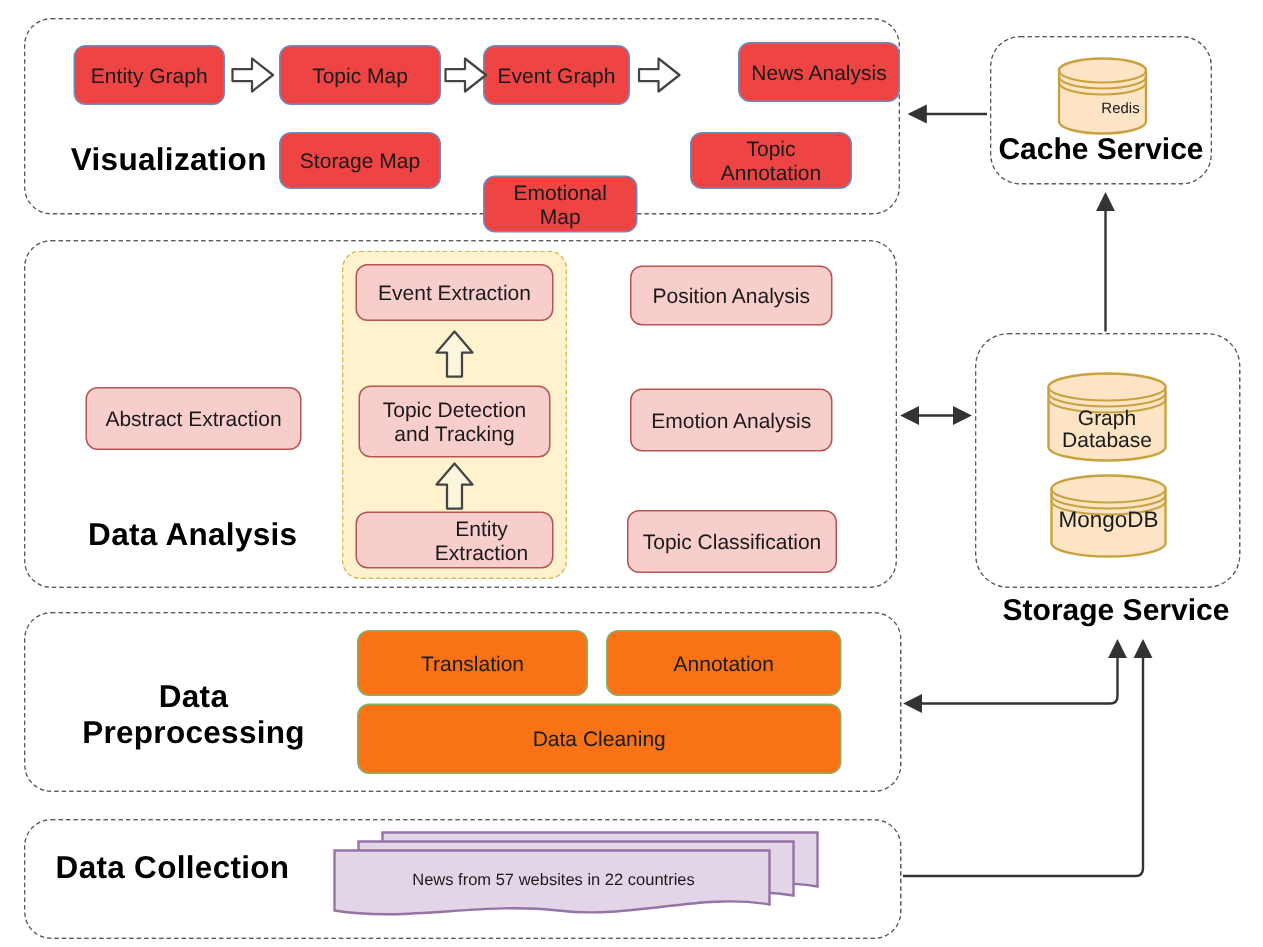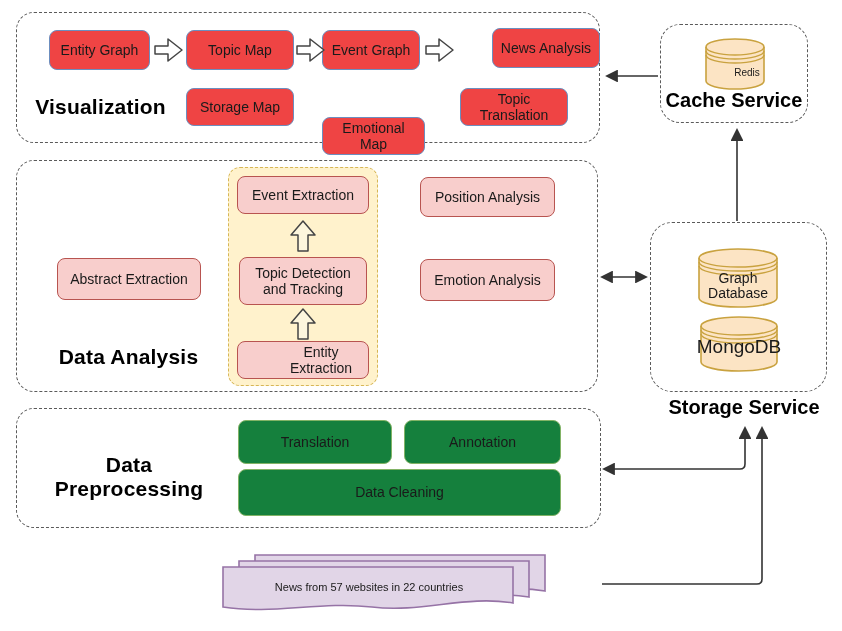--- a/index.html
+++ b/index.html
@@ -30,21 +30,21 @@
     display:flex;align-items:center;justify-content:center;
     text-align:center;
     border-radius:8px;
     font-size:14px;
     line-height:1.15;
     box-sizing:border-box;
     padding:2px 4px;
   }
   .blue{background:#ef4444;border:1.4px solid #6c8ebf;}
   .red{background:#f8cecc;border:1.4px solid #b85450;}
-  .green{background:#15803d;border:1.4px solid #82b366;}
+  .green{background:#f97316;border:1.4px solid #82b366;}
   .sect-title{
     position:absolute;
     font-weight:bold;
     font-size:21px;
     letter-spacing:.2px;
     text-align:center;
     color:#000;
   }
   .svc-title{
     position:absolute;
@@ -81,67 +81,71 @@
       </marker>
     </defs>
     <path d="M658,76 L607,76" fill="none" stroke="#333" stroke-width="1.6" marker-end="url(#arr)"></path>
     <path d="M737,221 L737,130" fill="none" stroke="#333" stroke-width="1.6" marker-end="url(#arr)"></path>
     <path d="M602,277 L646,277" fill="none" stroke="#333" stroke-width="1.6" marker-start="url(#arr)" marker-end="url(#arr)"></path>
     <path d="M604,469 L740,469 Q745,469 745,464 L745,428" fill="none" stroke="#333" stroke-width="1.6" marker-start="url(#arr)" marker-end="url(#arr)"></path>
     <path d="M602,584 L757,584 Q762,584 762,579 L762,428" fill="none" stroke="#333" stroke-width="1.6" marker-end="url(#arr)"></path>
   </svg>
 
   <div class="sect" style="left:16px;top:12px;width:584px;height:131px;">
-    <div class="sect-title" style="left:6px;top:82px;width:155px;">Visualization</div>
+    <div class="sect-title" style="left:18px;top:82px;width:155px;">Visualization</div>
   </div>
   <div class="box blue" style="left:49px;top:30px;width:101px;height:40px;">Entity Graph</div>
   <div class="box blue" style="left:186px;top:30px;width:108px;height:40px;">Topic Map</div>
   <div class="box blue" style="left:322px;top:30px;width:98px;height:40px;">Event Graph</div>
   <div class="box blue" style="left:460px;top:28px;width:108px;height:40px;margin-left:32px;">News Analysis</div>
 
   <svg class="shape" style="left:154px;top:37px;" width="30" height="26">
     <polygon points="1,9 14,9 14,2 28,13 14,24 14,17 1,17" fill="#ffffff" stroke="#444" stroke-width="1.5" stroke-linejoin="round"></polygon>
   </svg>
   <svg class="shape" style="left:296px;top:37px;" width="30" height="26">
     <polygon points="1,9 14,9 14,2 28,13 14,24 14,17 1,17" fill="#ffffff" stroke="#444" stroke-width="1.5" stroke-linejoin="round"></polygon>
   </svg>
   <svg class="shape" style="left:425px;top:37px;" width="30" height="26">
     <polygon points="1,9 14,9 14,2 28,13 14,24 14,17 1,17" fill="#ffffff" stroke="#444" stroke-width="1.5" stroke-linejoin="round"></polygon>
   </svg>
 
   <div class="box blue" style="left:186px;top:88px;width:108px;height:38px;">Storage Map</div>
   <div class="box blue" style="left:322px;top:88px;width:103px;height:38px;margin-top:29px;">Emotional Map</div>
-  <div class="box blue" style="left:460px;top:88px;width:108px;height:38px;">Topic Translation</div>
+  <div class="box blue" style="left:460px;top:88px;width:108px;height:38px;">Topic Annotation</div>
 
   <div class="sect" style="left:16px;top:160px;width:582px;height:232px;">
     <div class="sect-title" style="left:24px;top:184px;width:175px;">Data Analysis</div>
   </div>
   <div class="box red" style="left:57px;top:258px;width:144px;height:42px;">Abstract Extraction</div>
 
   <div class="subsect" style="left:228px;top:167px;width:150px;height:219px;"></div>
   <div class="box red" style="left:237px;top:176px;width:132px;height:38px;">Event Extraction</div>
   <svg class="shape" style="left:290px;top:220px;" width="26" height="32">
     <polygon points="13,1 25,15 18,15 18,31 8,31 8,15 1,15" fill="#fdf6dd" stroke="#444" stroke-width="1.5" stroke-linejoin="round"></polygon>
   </svg>
   <div class="box red" style="left:239px;top:257px;width:128px;height:48px;">Topic Detection and Tracking</div>
   <svg class="shape" style="left:290px;top:308px;" width="26" height="32">
     <polygon points="13,1 25,15 18,15 18,31 8,31 8,15 1,15" fill="#fdf6dd" stroke="#444" stroke-width="1.5" stroke-linejoin="round"></polygon>
   </svg>
   <div class="box red" style="left:237px;top:341px;width:132px;height:38px;padding-left:40px;">Entity Extraction</div>
 
   <div class="box red" style="left:420px;top:177px;width:135px;height:40px;">Position Analysis</div>
   <div class="box red" style="left:420px;top:259px;width:135px;height:42px;">Emotion Analysis</div>
+  <div class="box red" style="left:418px;top:340px;width:140px;height:42px;">Topic Classification</div>
 
   <div class="sect" style="left:16px;top:408px;width:585px;height:120px;">
     <div class="sect-title" style="left:12px;top:44px;width:200px;">Data Preprocessing</div>
   </div>
   <div class="box green" style="left:238px;top:420px;width:154px;height:44px;">Translation</div>
   <div class="box green" style="left:404px;top:420px;width:157px;height:44px;">Annotation</div>
   <div class="box green" style="left:238px;top:469px;width:323px;height:47px;">Data Cleaning</div>
 
+  <div class="sect" style="left:16px;top:546px;width:585px;height:80px;">
+    <div class="sect-title" style="left:8px;top:20px;width:180px;">Data Collection</div>
+  </div>
   <svg class="shape" style="left:254px;top:554px;" width="292" height="48">
     <path d="M1,1 H291 V37 C244,29 200,47 150,41 C98,35 50,49 1,41 Z" fill="#e1d5e7" stroke="#9673a6" stroke-width="1.6"></path>
   </svg>
   <svg class="shape" style="left:238px;top:560px;" width="292" height="48">
     <path d="M1,1 H291 V37 C244,29 200,47 150,41 C98,35 50,49 1,41 Z" fill="#e1d5e7" stroke="#9673a6" stroke-width="1.6"></path>
   </svg>
   <svg class="shape" style="left:222px;top:566px;" width="292" height="48">
     <path d="M1,1 H291 V37 C244,29 200,47 150,41 C98,35 50,49 1,41 Z" fill="#e1d5e7" stroke="#9673a6" stroke-width="1.6"></path>
   </svg>
   <div class="doc-text" style="left:230px;top:570px;width:278px;height:34px;">News from 57 websites in 22 countries</div>
@@ -164,16 +168,16 @@
     <path d="M1,14 A39,9 0 0 0 79,14" fill="none" stroke="#c9a23f" stroke-width="1.4"></path>
     <path d="M1,18 A39,9 0 0 0 79,18" fill="none" stroke="#c9a23f" stroke-width="1.4"></path>
   </svg>
   <div class="cyl-label" style="left:700px;top:270px;width:76px;height:32px;">Graph Database</div>
   <svg class="shape" style="left:700px;top:316px;" width="78" height="56">
     <path d="M1,10 A38,9 0 0 1 77,10 L77,46 A38,9 0 0 1 1,46 Z" fill="#fce4c4" stroke="#c9a23f" stroke-width="1.6"></path>
     <path d="M1,10 A38,9 0 0 0 77,10" fill="none" stroke="#c9a23f" stroke-width="1.4"></path>
     <path d="M1,14 A38,9 0 0 0 77,14" fill="none" stroke="#c9a23f" stroke-width="1.4"></path>
     <path d="M1,18 A38,9 0 0 0 77,18" fill="none" stroke="#c9a23f" stroke-width="1.4"></path>
   </svg>
-  <div class="cyl-label" style="left:700px;top:334px;width:78px;height:26px;font-size:19px;">MongoDB</div>
+  <div class="cyl-label" style="left:700px;top:334px;width:78px;height:26px;font-size:15px;">MongoDB</div>
   <div class="svc-title" style="left:664px;top:396px;width:160px;">Storage Service</div>
 
 </div>
 
 </body></html>

